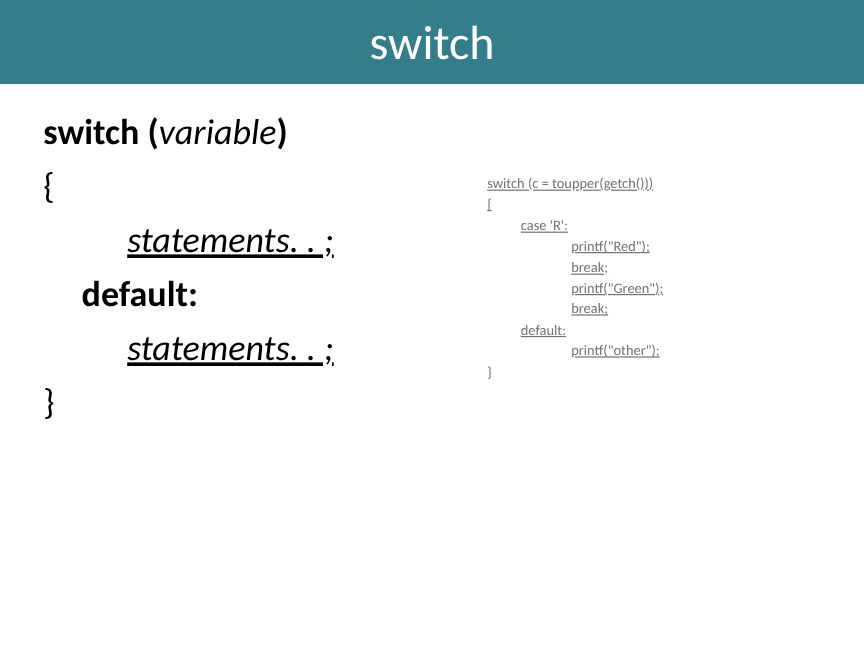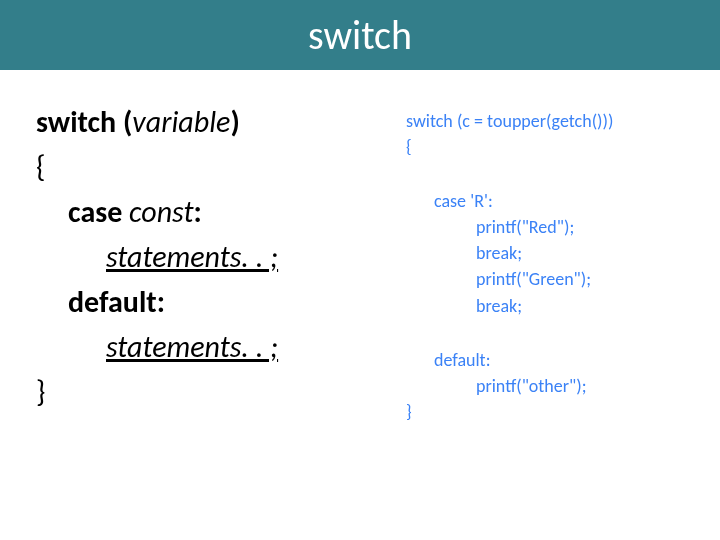--- a/index.html
+++ b/index.html
@@ -37,41 +37,41 @@
     line-height: 1.5;
   }
   .left-col .line { white-space: pre; }
   .kw-bold { font-weight: 700; }
   .italic { font-style: italic; }
   .ind1 { padding-left: 32px; }
   .ind2 { padding-left: 70px; text-decoration: underline; }
   .right-col {
     flex: 1;
     padding-top: 20px;
-    font-size: 18px;
-    color: #3b82f6;
+    font-size: 12px;
+    color: #737373;
     line-height: 1.45;
+    text-decoration: underline;
   }
   .right-col .line { white-space: pre; }
-  .r-ind1 { padding-left: 28px; margin-top: 28px; }
+  .r-ind1 { padding-left: 28px; }
   .r-ind2 { padding-left: 70px; }
 </style>
 </head>
 <body>
 
 <div class="header">
   <span class="header-title">switch</span>
 </div>
 
 <div class="body-area">
 
   <div class="left-col">
     <div class="line"><span class="kw-bold">switch </span><span class="kw-bold">(</span><span class="italic">variable</span><span class="kw-bold">)</span></div>
     <div class="line">{</div>
-    <div class="line ind1"><span class="kw-bold">case </span><span class="italic">const</span><span class="kw-bold">:</span></div>
     <div class="line ind2 italic">statements. . ;</div>
     <div class="line ind1"><span class="kw-bold">default</span><span class="kw-bold">:</span></div>
     <div class="line ind2 italic">statements. . ;</div>
     <div class="line">}</div>
   </div>
 
   <div class="right-col">
     <div class="line"><span>switch </span><span>(c = toupper(getch()))</span></div>
     <div class="line">{</div>
     <div class="line r-ind1"><span>case </span><span>'R'</span><span>:</span></div>

